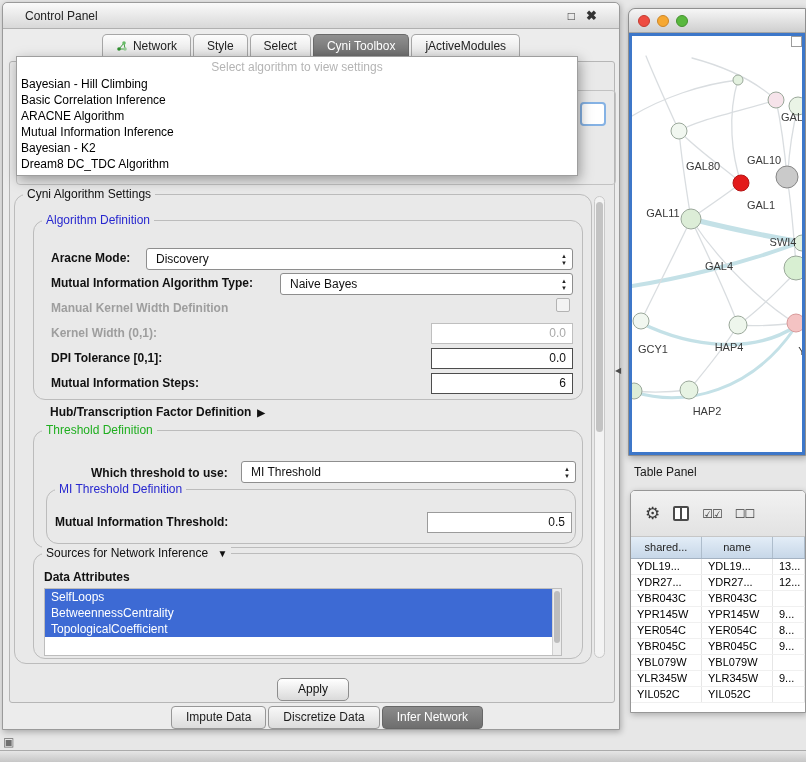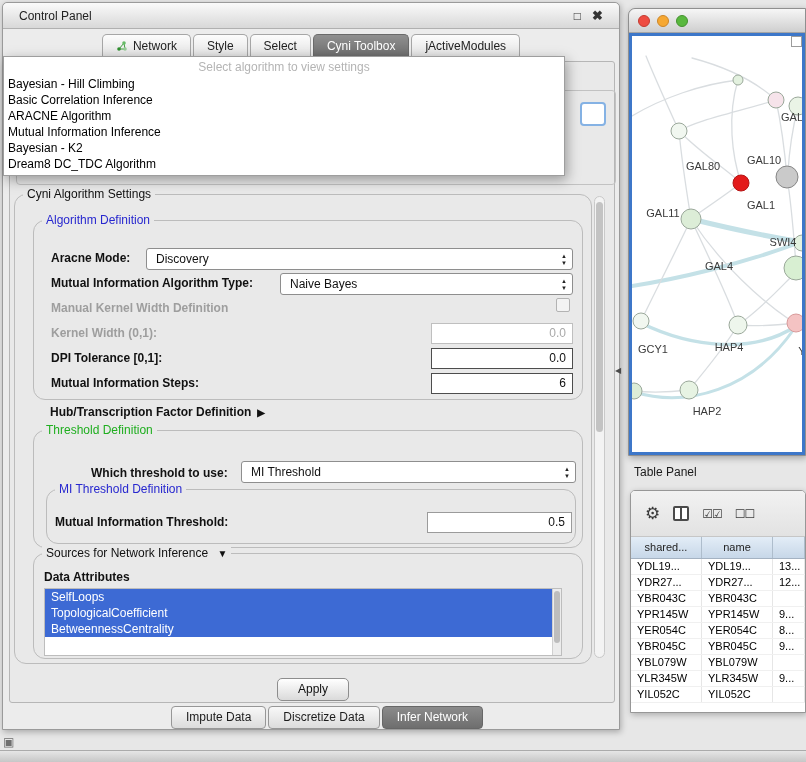--- a/index.html
+++ b/index.html
@@ -2,21 +2,21 @@
 <html><head>
 <meta charset="utf-8">
 <style>
   *{margin:0;padding:0;box-sizing:border-box}
   html,body{width:806px;height:762px}
   body{font-family:"Liberation Sans",sans-serif;background:#e7e7e7;color:#111;font-size:12px;overflow:hidden}
   .screen{position:relative;width:806px;height:762px;overflow:hidden;background:#e7e7e7}
 
   
   .cp-window{position:absolute;left:2px;top:2px;width:618px;height:728px;background:#ececec;border:1px solid #9a9a9a;border-radius:5px 5px 0 0;box-shadow:1px 2px 6px rgba(0,0,0,.28)}
-  .cp-titlebar{position:absolute;left:0;top:0;width:100%;height:26px;background:linear-gradient(#fafafa,#d8d8d8);border-bottom:1px solid #b0b0b0;border-radius:5px 5px 0 0;display:flex;align-items:center;padding:0 16px}
+  .cp-titlebar{position:absolute;left:0;top:0;width:100%;height:26px;background:linear-gradient(#fafafa,#d8d8d8);border-bottom:1px solid #b0b0b0;border-radius:5px 5px 0 0;display:flex;align-items:center;padding:0 22px}
   .cp-title{font-size:12px;color:#222}
   .spacer{flex:1}
   .tb-icon{font-size:12px;color:#333;margin-left:11px}
   .tb-icon.close{font-weight:bold;font-size:13px}
 
   .tabbar{position:absolute;left:0;top:31px;width:100%;display:flex;justify-content:center}
   .tab{height:23px;display:flex;align-items:center;gap:5px;padding:0 13px;border:1px solid #a6a6a6;border-bottom:none;border-radius:5px 5px 0 0;background:linear-gradient(#fcfcfc,#e3e3e3);margin:0 1px;font-size:12px;color:#222;white-space:nowrap}
   .tab.selected{background:linear-gradient(#909090,#6d6d6d);color:#fff;border-color:#6a6a6a}
 
   .cp-body{position:absolute;left:6px;top:58px;width:606px;height:642px;background:#e9e9e9;border:1px solid #b6b6b6;border-radius:3px}
@@ -52,21 +52,21 @@
 
   .apply-btn{position:absolute;left:267px;top:616px;width:72px;height:23px;border:1px solid #8d8d8d;border-radius:5px;background:linear-gradient(#ffffff,#dadada);font-size:12px;text-align:center;line-height:21px;color:#111}
 
   .bottom-tabs{position:absolute;left:16px;top:703px;width:100%;display:flex;justify-content:center}
   .btab{height:23px;line-height:21px;padding:0 14px;border:1px solid #979797;background:linear-gradient(#f8f8f8,#dcdcdc);font-size:12px;margin:0 1px;border-radius:4px;color:#1b1b1b;white-space:nowrap}
   .btab.selected{background:linear-gradient(#8b8b8b,#6e6e6e);color:#fff;border-color:#676767}
 
   .hidden-group{position:absolute;left:6px;top:28px;width:600px;height:95px;border:1px solid #c2c2c2;border-radius:4px}
   .combo-fragment{position:absolute;left:570px;top:40px;width:26px;height:24px;background:#fff;border:2px solid #85b2e4;border-radius:4px}
 
-  .dropdown{position:absolute;left:0;top:53px;width:562px;background:#fff;border:1px solid #9e9e9e;box-shadow:2px 4px 12px rgba(0,0,0,.35);z-index:60;padding:2px 0 3px 0}
+  .dropdown{position:absolute;left:13px;top:53px;width:562px;background:#fff;border:1px solid #9e9e9e;box-shadow:2px 4px 12px rgba(0,0,0,.35);z-index:60;padding:2px 0 3px 0}
   .dd-placeholder{height:17px;line-height:17px;text-align:center;color:#b4b4b4;font-size:12px}
   .dd-option{height:16px;line-height:16px;padding-left:4px;font-size:12px;color:#000;white-space:nowrap}
   .dd-option.bold{font-weight:normal}
 
   
   .net-window{position:absolute;left:628px;top:8px;width:178px;height:448px;background:#dcdcdc;border:1px solid #8f8f8f;border-radius:7px 0 0 0;box-shadow:1px 2px 7px rgba(0,0,0,.3)}
   .net-titlebar{position:absolute;left:0;top:0;width:100%;height:24px;background:linear-gradient(#f6f6f6,#cfcfcf);border-bottom:1px solid #a5a5a5;border-radius:7px 0 0 0;display:flex;align-items:center;padding-left:9px;gap:7px}
   .tl{width:12px;height:12px;border-radius:50%}
   .tl.red{background:#ee4c41;border:1px solid #c33b31}
   .tl.yellow{background:#f6a832;border:1px solid #cd8628}
@@ -198,22 +198,22 @@
         </div>
 
         <div class="group" style="left:18px;top:358px;width:550px;height:106px">
           <span class="gtitle">
             <span>Sources for Network Inference</span>
             <span class="exp-arrow">▼</span>
           </span>
           <span class="flabel" style="left:10px;top:16px">Data Attributes</span>
           <div class="attr-list" style="left:10px;top:34px;width:518px;height:68px">
             <div class="attr-item">SelfLoops</div>
+            <div class="attr-item">BetweennessCentrality</div>
             <div class="attr-item">TopologicalCoefficient</div>
-            <div class="attr-item">BetweennessCentrality</div>
             <div class="list-scroll">
                 <div class="list-thumb"></div>
               </div>
           </div>
         </div>
       </div>
 
       <div class="settings-scroll">
         <div class="scroll-thumb"></div>
       </div>

